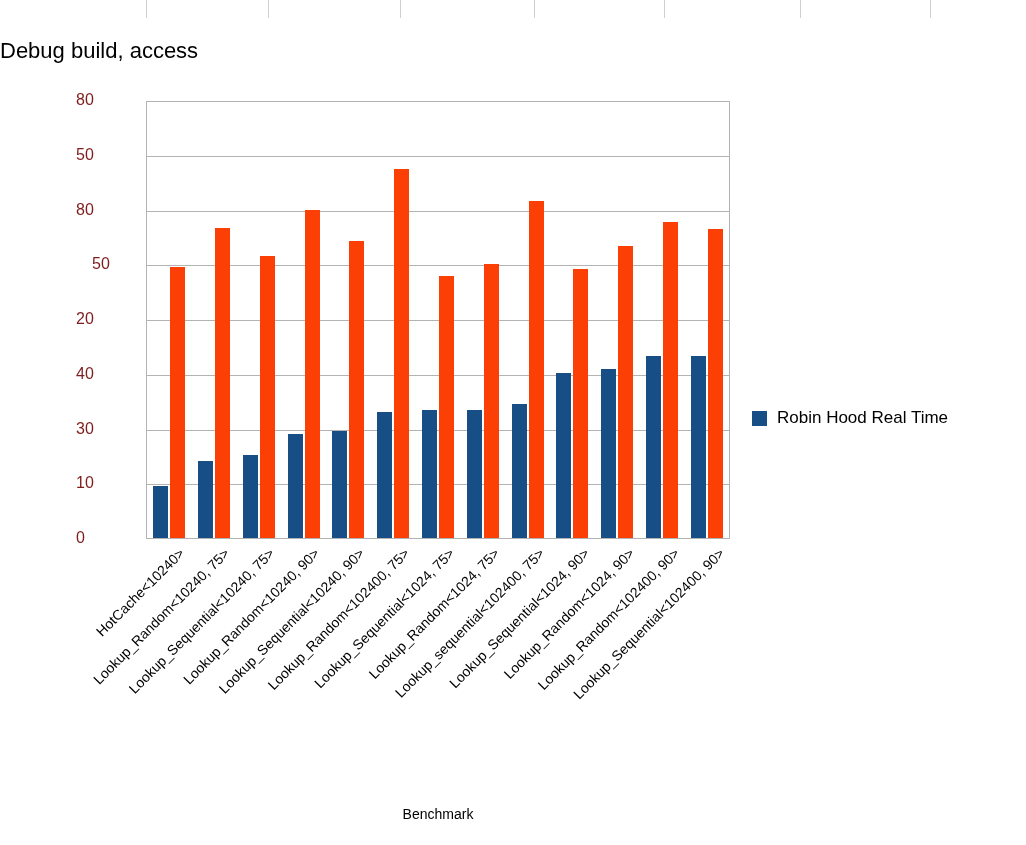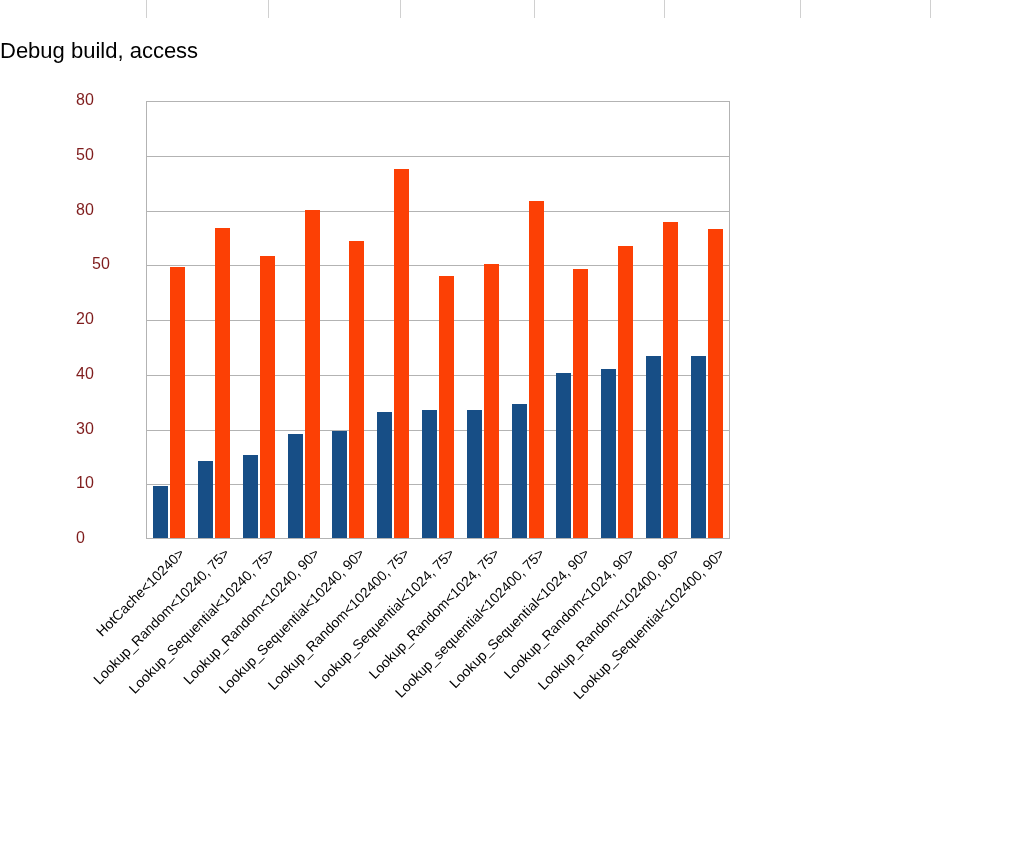--- a/index.html
+++ b/index.html
@@ -243,17 +243,22 @@
       <div class="xlab" style="left: 255.077px;">Lookup_Random&lt;102400, 75&gt;</div>
       <div class="xlab" style="left: 300px;">Lookup_Sequential&lt;1024, 75&gt;</div>
       <div class="xlab" style="left: 344.923px;">Lookup_Random&lt;1024, 75&gt;</div>
       <div class="xlab" style="left: 389.846px;">Lookup_sequential&lt;102400, 75&gt;</div>
       <div class="xlab" style="left: 434.769px;">Lookup_Sequential&lt;1024, 90&gt;</div>
       <div class="xlab" style="left: 479.692px;">Lookup_Random&lt;1024, 90&gt;</div>
       <div class="xlab" style="left: 524.615px;">Lookup_Random&lt;102400, 90&gt;</div>
       <div class="xlab" style="left: 569.538px;">Lookup_Sequential&lt;102400, 90&gt;</div>
     </div>
 
+  <div class="xaxis-title">Benchmark</div>
 
   <div class="legend" id="legend">
+      <div class="legend-row">
+        <span class="swatch" style="background: rgb(23, 78, 134);"></span>
+        <span>Robin Hood Real Time</span>
+      </div>
     </div>
 
 </div>
 
 </body></html>

